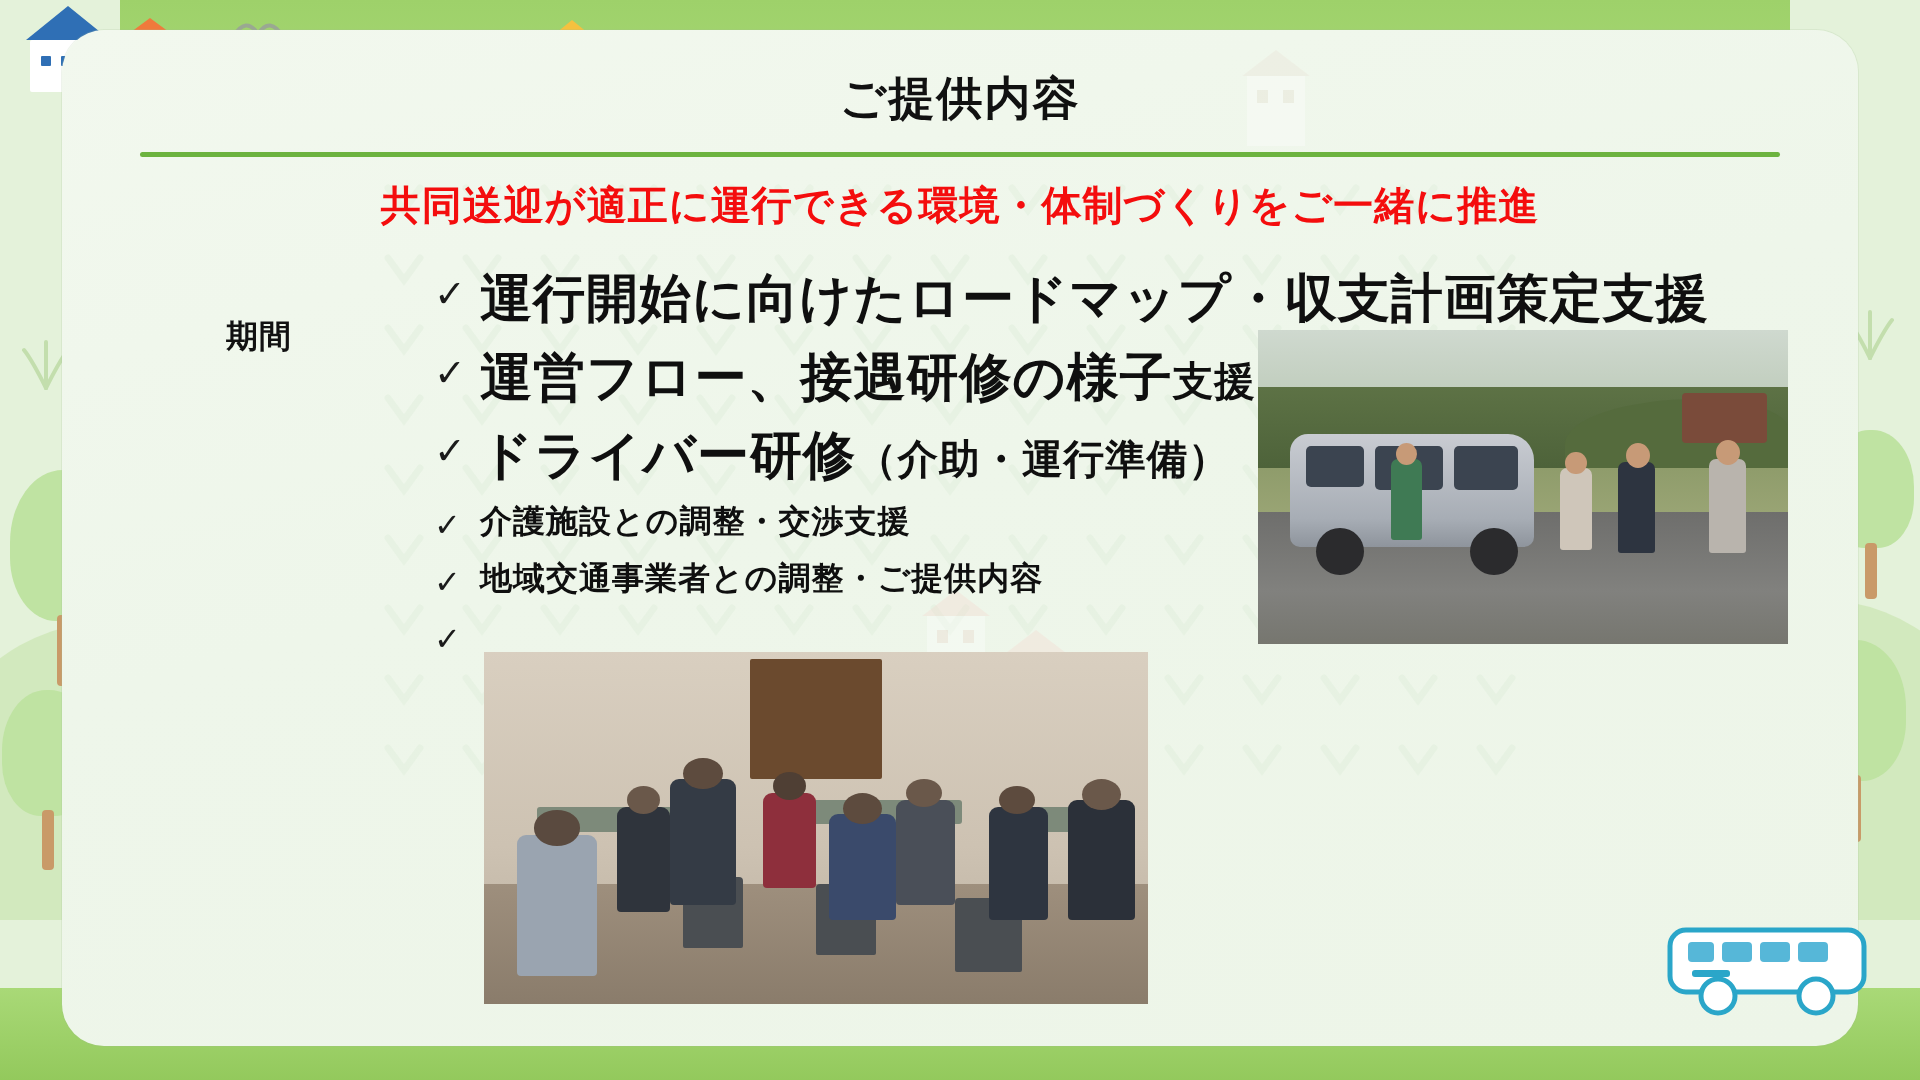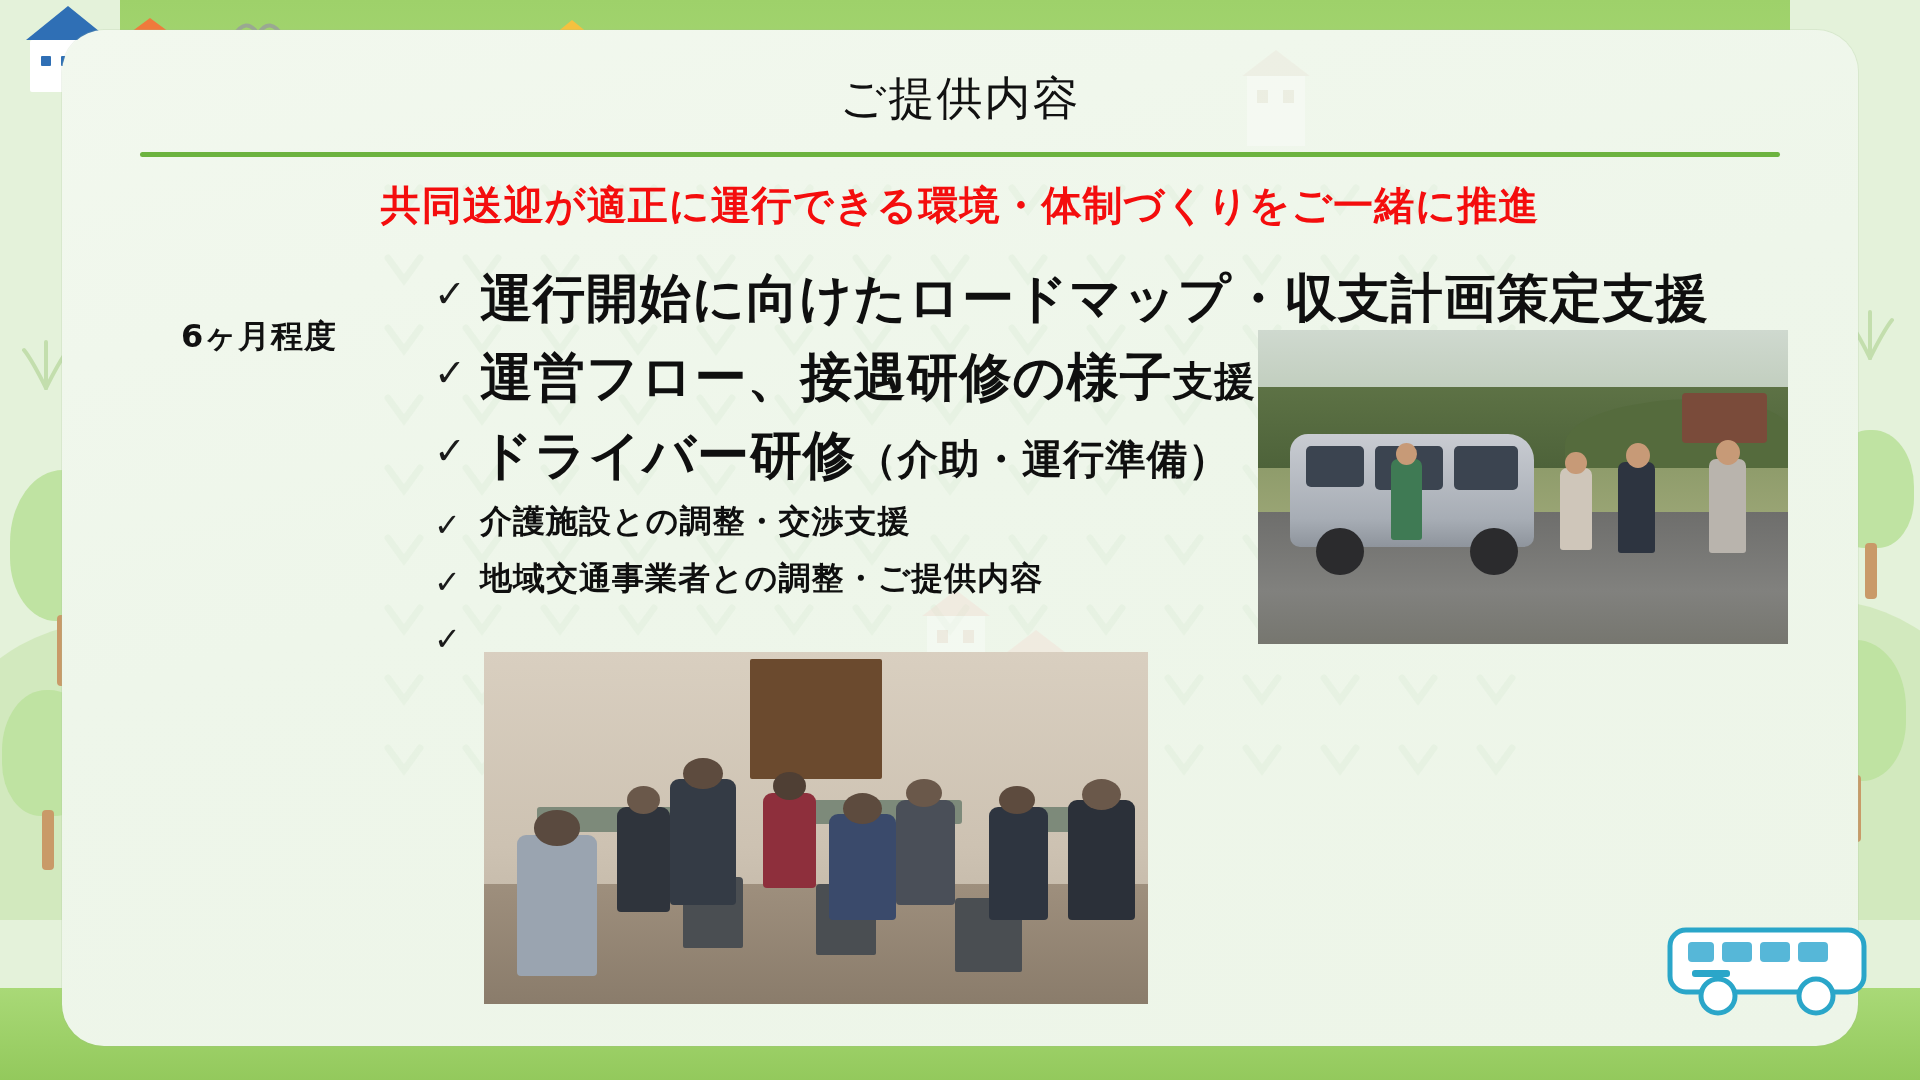--- a/index.html
+++ b/index.html
@@ -171,21 +171,21 @@
     pointer-events: none;
   }
 
   
   #slide-title {
     position: absolute;
     left: 0; top: 38px; width: 100%;
     text-align: center;
     font-family: "DejaVu Sans", "Liberation Sans", sans-serif;
     font-size: 46px;
-    font-weight: 400;
+    font-weight: 700;
     color: #111111;
     letter-spacing: 2px;
   }
   #title-rule {
     position: absolute;
     left: 78px; top: 122px;
     width: 1640px; height: 5px;
     background: #6cb33f;
     border-radius: 3px;
   }
@@ -445,21 +445,21 @@
           <span class="g-win" style="left:36px;background:#e6ded0;"></span>
         </div>
     </div>
 
     <h1 id="slide-title">ご提供内容</h1>
     <div id="title-rule"></div>
     <h2 id="subtitle">共同送迎が適正に運行できる環境・体制づくりをご一緒に推進</h2>
 
     <div id="step-col">
       <div id="period-block">
-        <div>6ヶ月程度</div>
+        <div>期間</div>
       </div>
     </div>
 
     <div id="bullet-list">
         <div class="bullet-row big">
           <span class="check-icon">✓</span>
           <span class="bullet-text"><span>運行開始に向けたロードマップ・収支計画策定支援</span></span>
         </div>
         <div class="bullet-row big">
           <span class="check-icon">✓</span>

